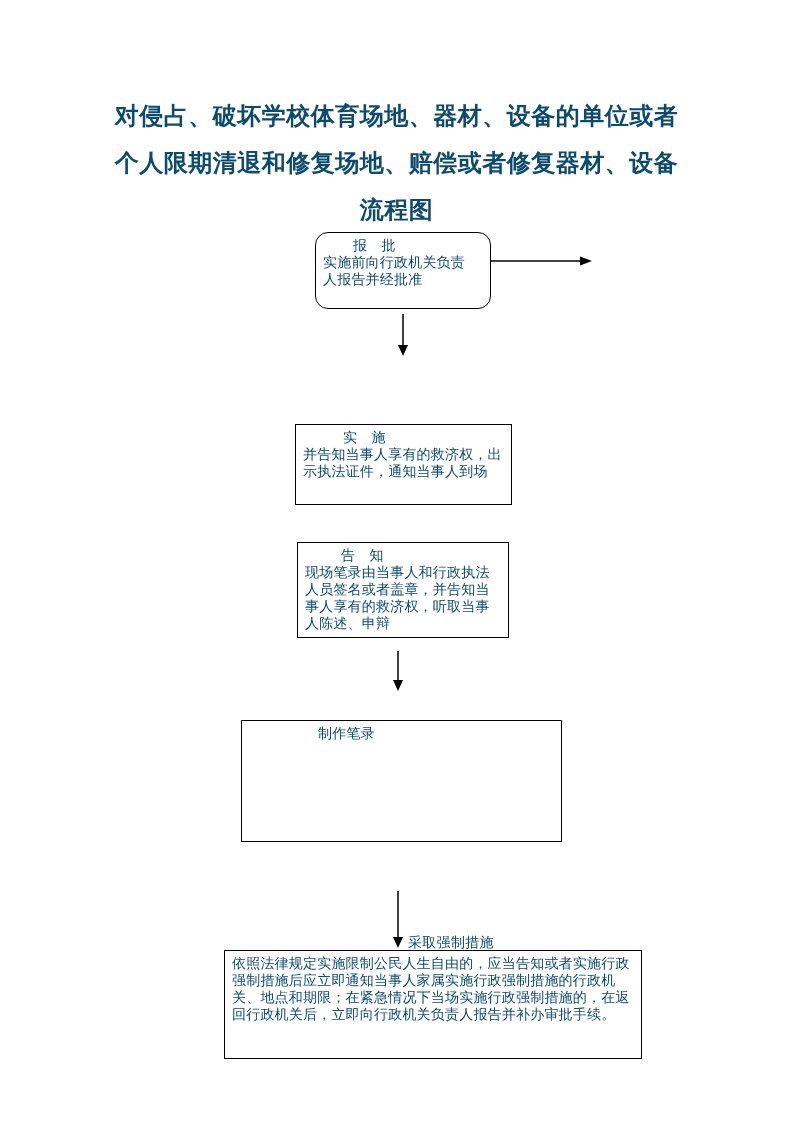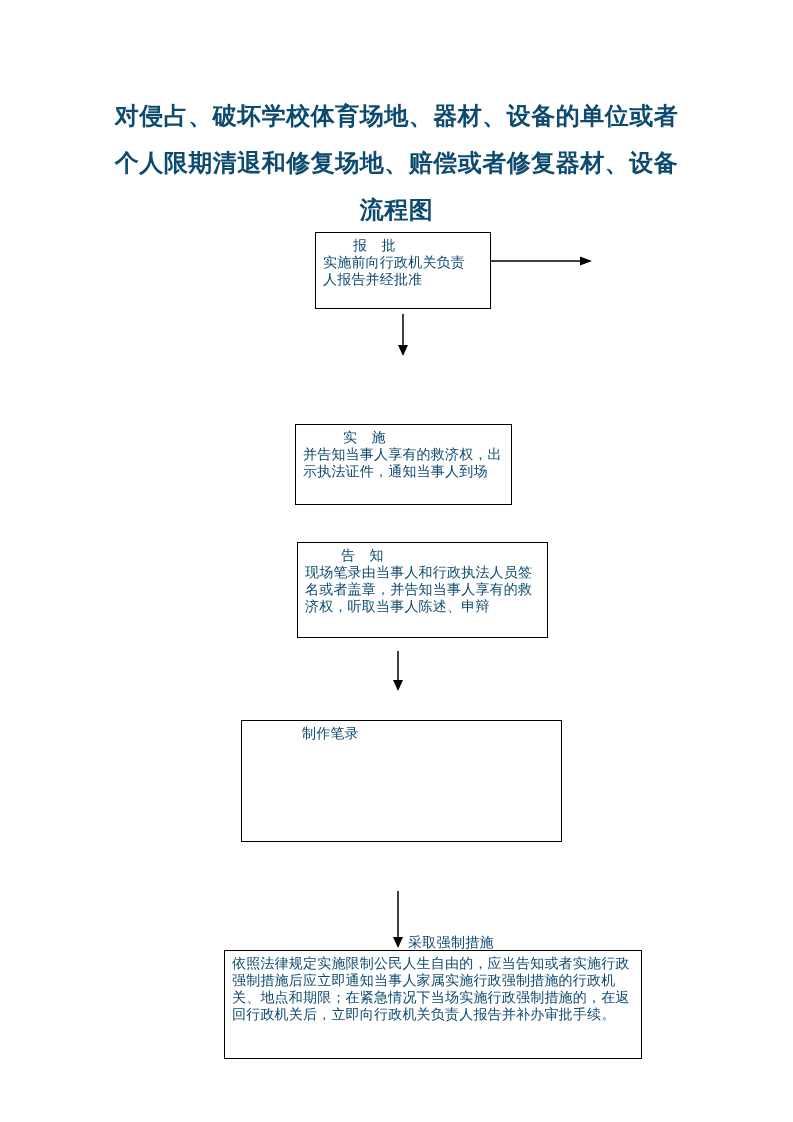--- a/index.html
+++ b/index.html
@@ -33,24 +33,24 @@
   .fbox {
     position: absolute;
     box-sizing: border-box;
     border: 1.5px solid #000000;
     background: #ffffff;
     font-size: 14px;
     line-height: 17px;
     letter-spacing: 0.2px;
   }
   .fbox .box-heading { white-space: pre; }
-  .b1 { left: 315px; top: 232px; width: 176px; height: 77px;  padding: 4px 20px 0 7px; }
+  .b1 { left: 315px; top: 232px; width: 176px; height: 77px;  padding: 4px 20px 0 7px; border-radius: 13px; }
   .b2 { left: 295px; top: 384px; width: 217px; height: 81px;  padding: 4px 2px 0 7px; margin-top: 40px; }
-  .b3 { left: 297px; top: 542px; width: 251px; height: 96px;  padding: 4px 8px 0 7px; }
-  .b4 { left: 241px; top: 720px; width: 321px; height: 122px; padding: 4px 1px 0 0; }
+  .b3 { left: 297px; top: 542px; width: 212px; height: 96px;  padding: 4px 8px 0 7px; }
+  .b4 { left: 241px; top: 720px; width: 321px; height: 122px; padding: 4px 1px 0 16px; }
   .b5 { left: 224px; top: 950px; width: 418px; height: 109px; padding: 4px 2px 0 7px; }
   .b1 .box-heading { padding-left: 30px; }
   .b2 .box-heading { padding-left: 40px; }
   .b3 .box-heading { padding-left: 36px; }
   .b4 .box-heading { padding-left: 60px; }
   .arrow-label {
     position: absolute;
     left: 408px;
     top: 934px;
     font-size: 14px;

